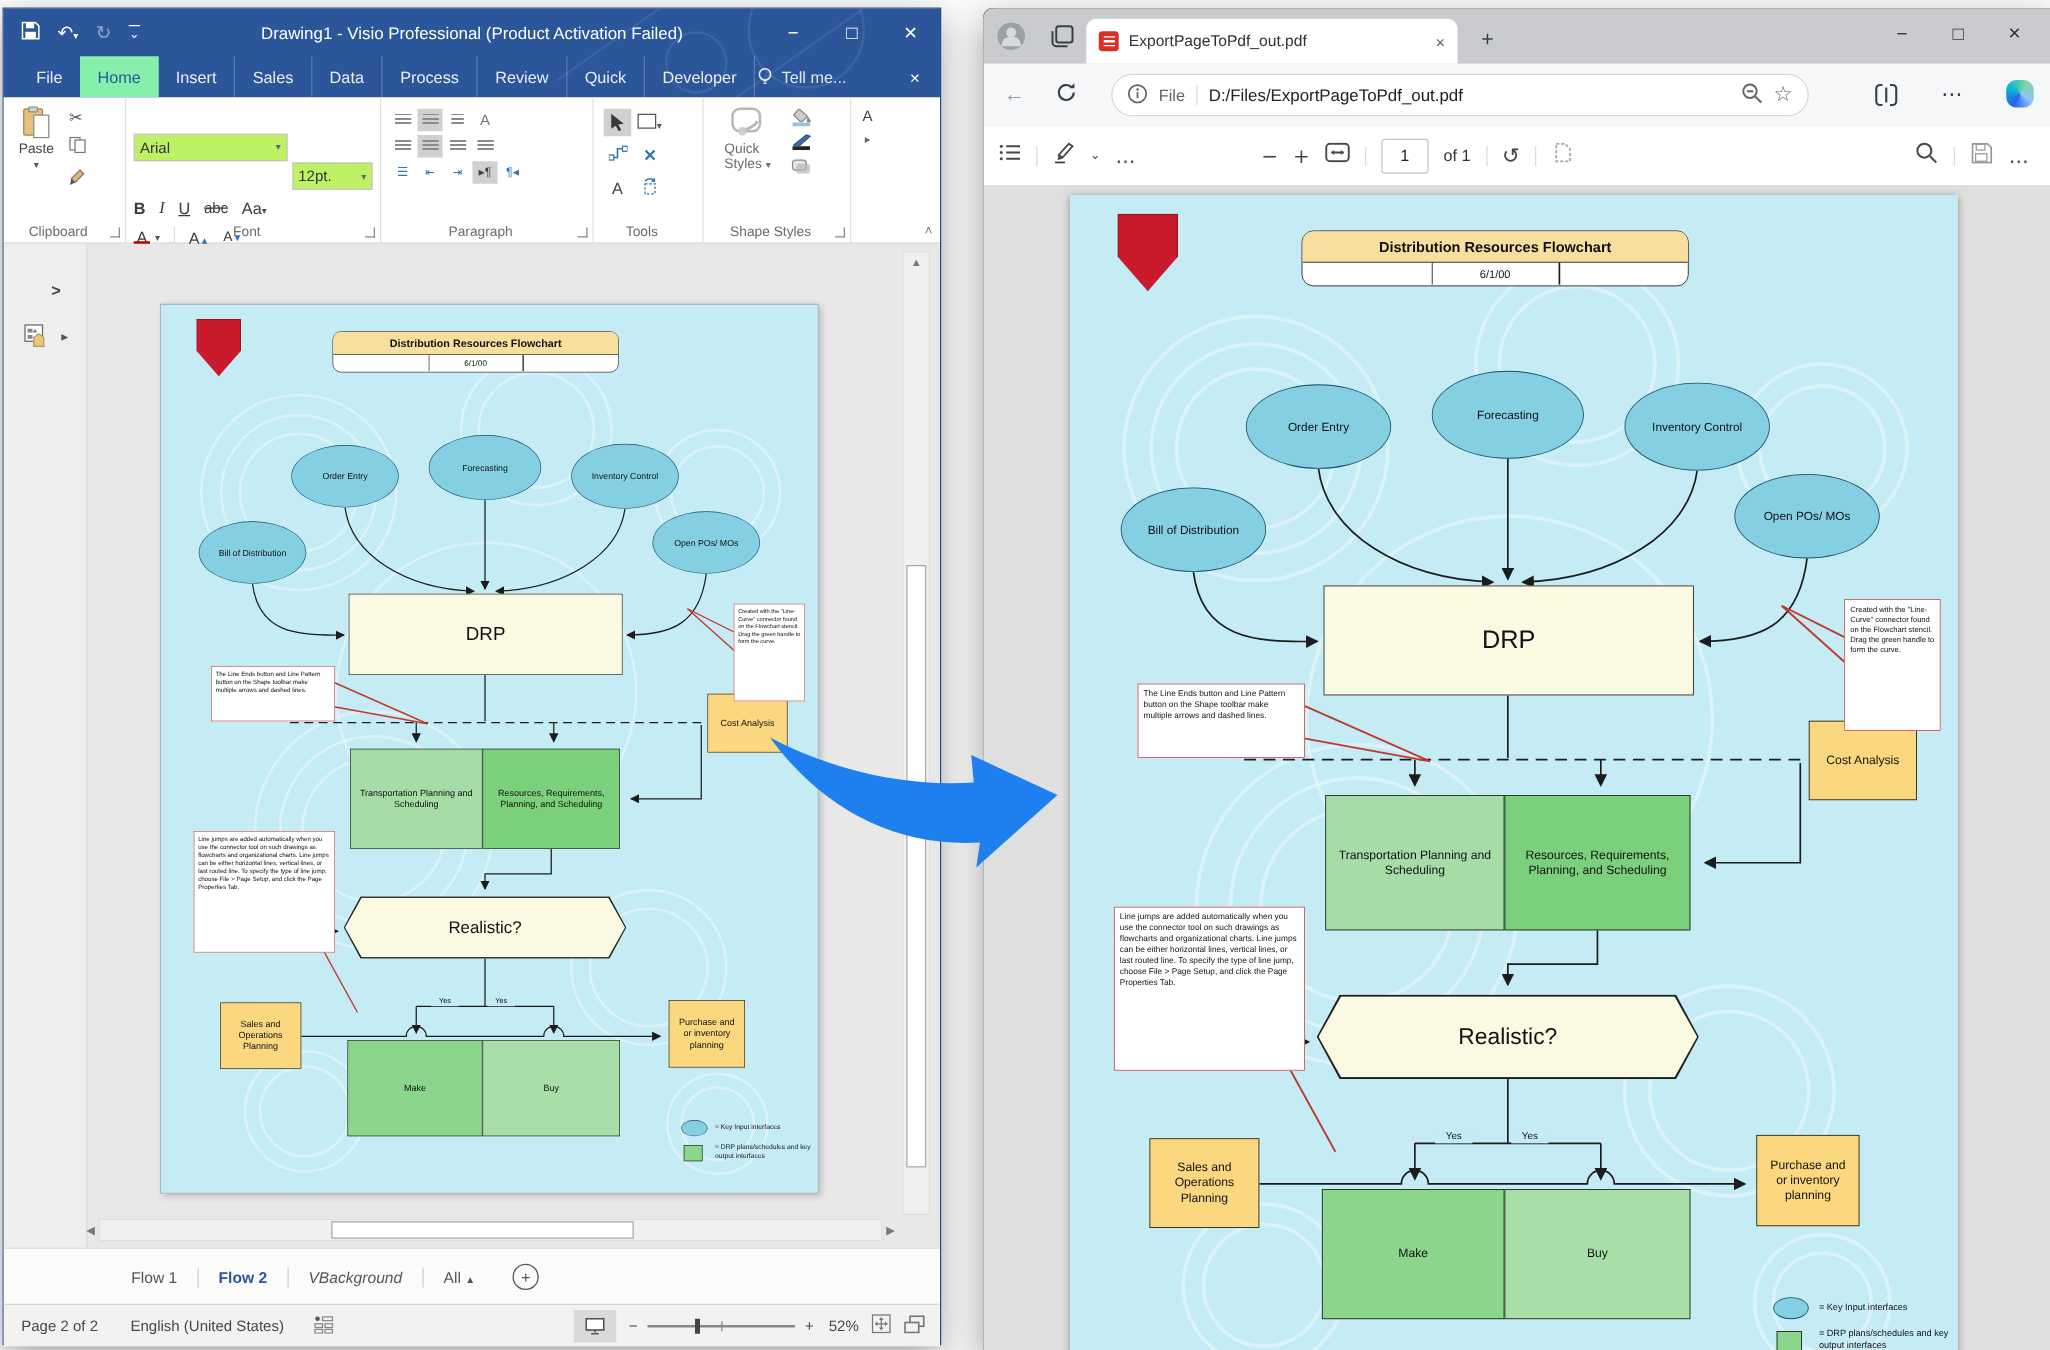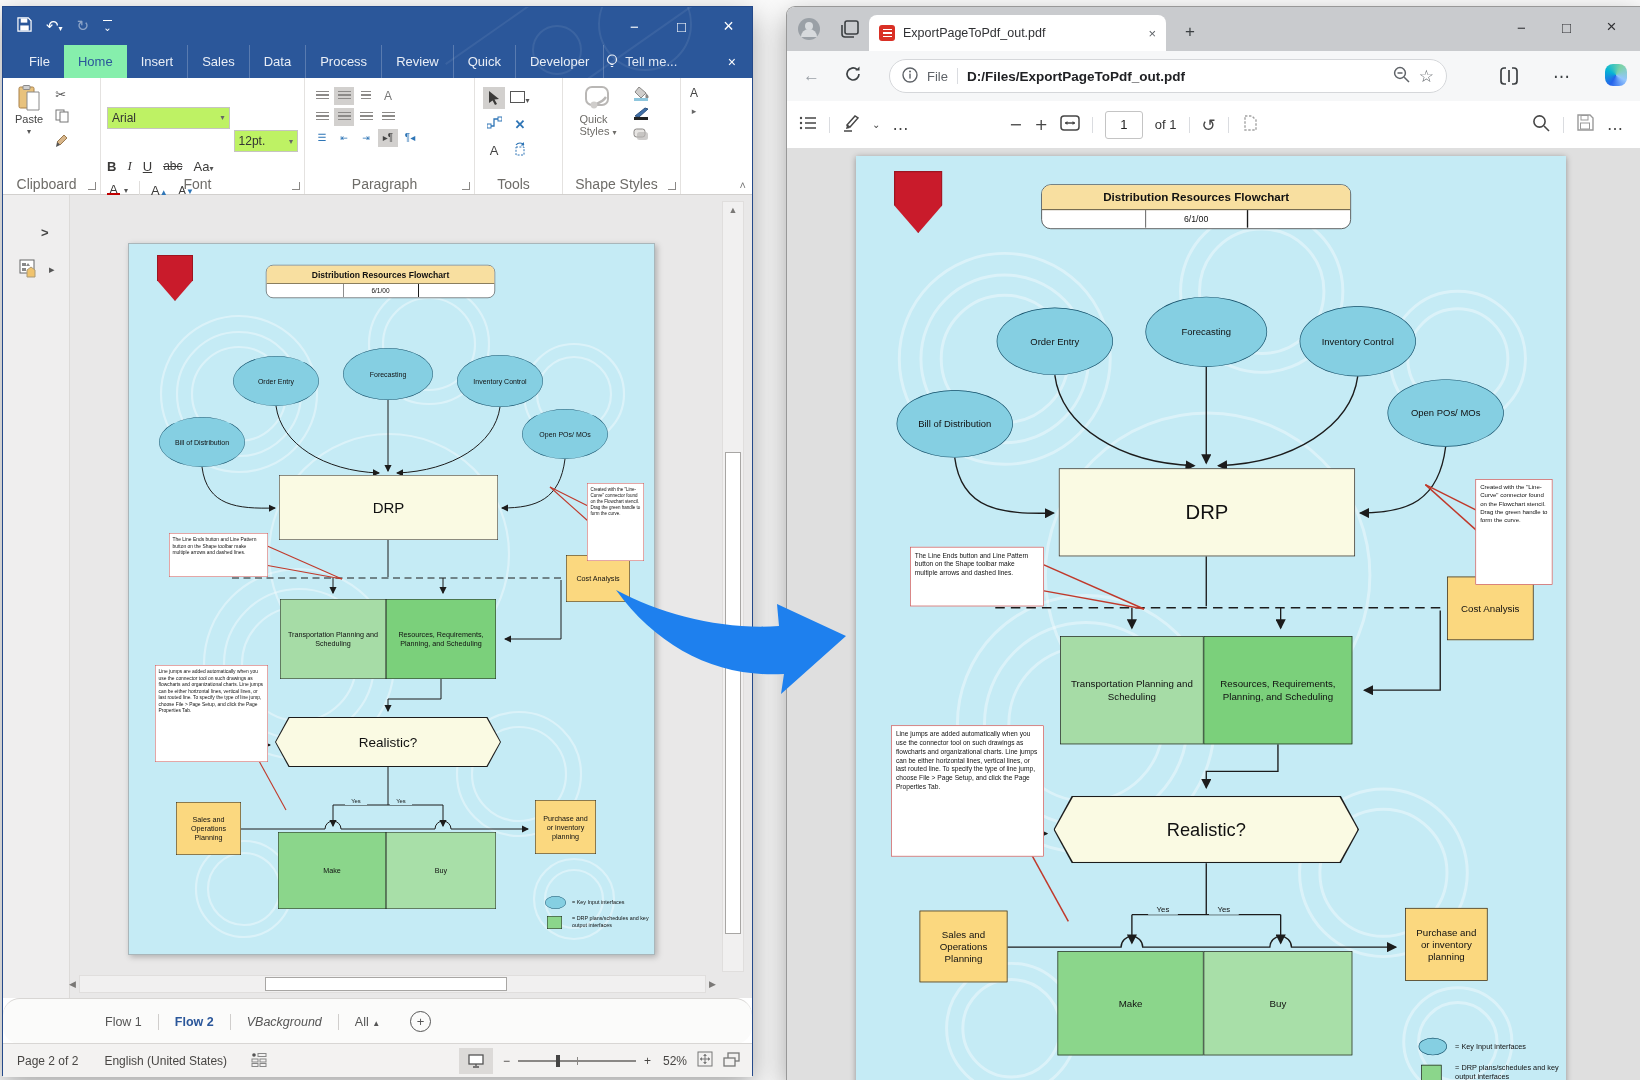--- a/index.html
+++ b/index.html
@@ -21,21 +21,21 @@
   .v-tabs{position:absolute;left:0;top:38px;right:0;height:33px;display:flex;align-items:stretch;color:#e9eef6;font-size:13px;z-index:2;}
   .v-tab{display:flex;align-items:center;padding:0 14px;border-left:1px solid rgba(255,255,255,.22);}
   .v-tab.first{border-left:none;margin-left:12px;}
   .v-tab.active{background:#86efac;color:#2b579a;border-left:none;}
   .v-tab.after-active{border-left:none;}
   .tellme{display:flex;align-items:center;gap:7px;padding:0 2px;border-left:1px solid rgba(255,255,255,.22);color:#dfe7f3;}
   .v-tabs-close{margin-left:auto;padding:0 16px;display:flex;align-items:center;color:#fff;font-size:14px;}
   
   .v-ribbon{position:absolute;left:0;top:71px;right:0;height:117px;background:#fff;border-bottom:1px solid #d2d0ce;display:flex;box-sizing:border-box;}
   .rgroup{position:relative;border-right:1px solid #e4e2e0;box-sizing:border-box;padding:5px 6px 18px 6px;}
-  .rlabel{position:absolute;bottom:2px;left:0;right:10px;text-align:center;font-size:14px;color:#6e6c68;}
+  .rlabel{position:absolute;bottom:2px;left:0;right:10px;text-align:center;font-size:11px;color:#6e6c68;}
   .launcher{position:absolute;right:4px;bottom:4px;width:7px;height:7px;border-right:1.5px solid #8a8886;border-bottom:1.5px solid #8a8886;}
   .rbtn-big{display:flex;flex-direction:column;align-items:center;justify-content:flex-start;gap:2px;font-size:11px;color:#444;padding:2px 6px;}
   .smallicons{display:flex;flex-direction:column;gap:7px;margin-left:6px;margin-top:4px;}
   .fontrow{display:flex;align-items:center;gap:4px;}
   .combo{border:1px solid #c6c4c2;background:#bef264;height:20px;display:flex;align-items:center;justify-content:space-between;padding:0 4px;font-size:12px;color:#333;}
   .fmtrow{display:flex;align-items:center;gap:11px;margin-top:6px;font-size:13px;color:#3b3a39;}
   .pgrid{display:grid;grid-template-columns:repeat(5,22px);grid-auto-rows:21px;align-items:center;justify-items:center;margin-top:2px;}
   .pbtn{width:20px;height:18px;display:flex;align-items:center;justify-content:center;}
   .pbtn.sel{background:#d2d0ce;}
   .lines{width:13px;height:9px;background:repeating-linear-gradient(#8c8a88 0 1.3px,transparent 1.3px 3.4px);}
@@ -51,21 +51,21 @@
   .v-canvas{position:absolute;left:0;top:188px;right:0;height:803px;background:#e9e8e8;overflow:hidden;}
   .shapes-strip{position:absolute;left:0;top:0;width:66px;bottom:0;border-right:1px solid #dcdad8;background:#efeeee;}
   .v-page{position:absolute;left:125px;top:48px;width:525px;height:710px;background:#c5ebf5;border:1px solid #a9b6ba;box-shadow:2px 2px 6px rgba(0,0,0,.25);}
   .vscroll{position:absolute;right:8px;top:6px;width:22px;bottom:26px;background:#f1f0f0;border:1px solid #e0dedd;box-sizing:border-box;}
   .vthumb{position:absolute;left:2px;right:2px;top:250px;height:480px;background:#fff;border:1px solid #a8a6a4;}
   .scroll-arrow{color:#7a7876;font-size:9px;text-align:center;display:block;}
   .hscroll{position:absolute;left:66px;right:36px;bottom:4px;height:20px;display:flex;align-items:center;}
   .htrack{flex:1;height:16px;background:#f1f0f0;border:1px solid #e0dedd;position:relative;}
   .hthumb{position:absolute;left:185px;width:240px;top:1px;bottom:1px;background:#fff;border:1px solid #a8a6a4;}
   
-  .v-pagetabs{position:absolute;left:0;top:991px;right:0;height:45px;background:#fbfbfa;border-top:1px solid #d8d6d4;display:flex;align-items:center;font-size:12.5px;color:#555;border-radius:17px;}
+  .v-pagetabs{position:absolute;left:0;top:991px;right:0;height:45px;background:#fbfbfa;border-top:1px solid #d8d6d4;display:flex;align-items:center;font-size:12.5px;color:#555;}
   .ptab{padding:0 16px;}
   .ptab.active{color:#2b579a;font-weight:bold;}
   .ptab.italic{font-style:italic;}
   .psep{width:1px;height:16px;background:#d0cecc;}
   .addpage{width:19px;height:19px;border:1.4px solid #555;border-radius:50%;display:flex;align-items:center;justify-content:center;font-size:13px;color:#555;margin-left:14px;}
   .v-status{position:absolute;left:0;top:1036px;right:0;height:33px;background:#f3f2f1;border-top:1px solid #d8d6d4;display:flex;align-items:center;font-size:12px;color:#484644;}
   .zoom-track{width:118px;height:2px;background:#8a8886;position:relative;margin:0 8px;}
   .zoom-thumb{position:absolute;left:38px;top:-5px;width:4px;height:12px;background:#444;}
   .zoom-mid{position:absolute;left:50%;top:-3px;width:1px;height:8px;background:#8a8886;}
   .presbtn{width:34px;height:26px;background:#dcdad8;display:flex;align-items:center;justify-content:center;margin-right:10px;}
@@ -73,21 +73,21 @@
   #edge-window{left:786px;top:6px;width:854px;height:1074px;background:#fff;border-radius:9px 0 0 0;overflow:hidden;border:1px solid #989898;border-right:none;border-bottom:none;box-sizing:border-box;}
   .e-tabstrip{position:absolute;left:0;top:0;right:0;height:44px;background:#c9cbce;}
   .e-tab{position:absolute;left:82px;bottom:0;width:297px;height:36px;background:#fff;border-radius:8px 8px 0 0;display:flex;align-items:center;padding:0 10px;box-sizing:border-box;gap:8px;}
   .e-tab-title{flex:1;font-size:12.5px;color:#303134;white-space:nowrap;overflow:hidden;text-overflow:ellipsis;}
   .pdf-badge{width:16px;height:16px;background:#d93025;border-radius:3px;display:flex;flex-direction:column;justify-content:center;gap:2px;align-items:center;flex:0 0 auto;}
   .pdf-badge i{display:block;width:9px;height:1.6px;background:#fff;}
   .e-winbtns{position:absolute;right:6px;top:0;height:40px;display:flex;}
   .e-winbtn{width:45px;height:40px;display:flex;align-items:center;justify-content:center;color:#303134;font-size:15px;}
   .e-navbar{position:absolute;left:0;top:44px;right:0;height:50px;background:#f6f7f8;border-bottom:1px solid #e4e5e7;display:flex;align-items:center;}
   .addr-pill{position:absolute;left:102px;top:8px;width:558px;height:34px;background:#fff;border:1px solid #d5d7da;border-radius:17px;display:flex;align-items:center;padding:0 12px;box-sizing:border-box;gap:9px;font-size:13px;color:#5f6368;}
-  .addr-url{font-size:13.5px;color:#202124;flex:1;white-space:nowrap;overflow:hidden;font-weight:bold;}
+  .addr-url{font-size:13.5px;color:#202124;flex:1;white-space:nowrap;overflow:hidden;}
   .vsep{width:1px;height:16px;background:#dadce0;}
   .e-pdfbar{position:absolute;left:0;top:94px;right:0;height:47px;background:#fff;border-bottom:1px solid #d9d9d9;}
   .pdfbar-left{position:absolute;left:12px;top:0;height:47px;display:flex;align-items:center;gap:12px;}
   .pdfbar-center{position:absolute;left:222px;top:0;height:47px;display:flex;align-items:center;gap:12px;}
   .pdfbar-right{position:absolute;right:16px;top:0;height:47px;display:flex;align-items:center;gap:13px;}
   .pg-box{width:36px;height:26px;border:1px solid #c4c4c4;border-radius:3px;display:flex;align-items:center;justify-content:center;font-size:13px;color:#222;background:#fff;}
   .pdf-glyph{color:#474747;font-size:16px;}
   .e-viewer{position:absolute;left:0;top:141px;right:0;bottom:0;background:#dfdfdf;overflow:hidden;}
   #pdf-page-mount{position:absolute;left:69px;top:8px;width:710px;height:960px;box-shadow:0 1px 6px rgba(0,0,0,.35);}
   .copilot{width:22px;height:22px;border-radius:8px;background:conic-gradient(from 210deg,#2563eb,#06b6d4,#7dd3a7,#93c5fd,#2563eb);}
@@ -119,20 +119,21 @@
             <svg class="i" width="15" height="15" viewBox="0 0 16 16">
                 <path d="M1 1h11l3 3v11H1z" fill="none" stroke="#fff" stroke-width="1.3"></path>
                 <rect x="4" y="1.5" width="7" height="4.5" fill="#fff"></rect>
                 <rect x="3.5" y="9" width="9" height="5.5" fill="#fff"></rect>
               </svg>
           </span>
           <span class="glyph"><span>↶</span><span style="font-size:8px;">▾</span></span>
           <span class="glyph" style="opacity:.45;">↻</span>
           <span class="glyph" style="font-size:10px;border-top:1.5px solid #fff;padding-top:1px;">⌄</span>
         </div>
+        <span class="v-title">Drawing1 - Visio Professional (Product Activation Failed)</span>
         <div class="v-winbtns">
           <span class="v-winbtn">−</span>
           <span class="v-winbtn">□</span>
           <span class="v-winbtn" style="font-size:18px;">×</span>
         </div>
       </div>
 
       <div class="v-tabs">
         <span class="v-tab first">File</span>
         <span class="v-tab active">Home</span>

